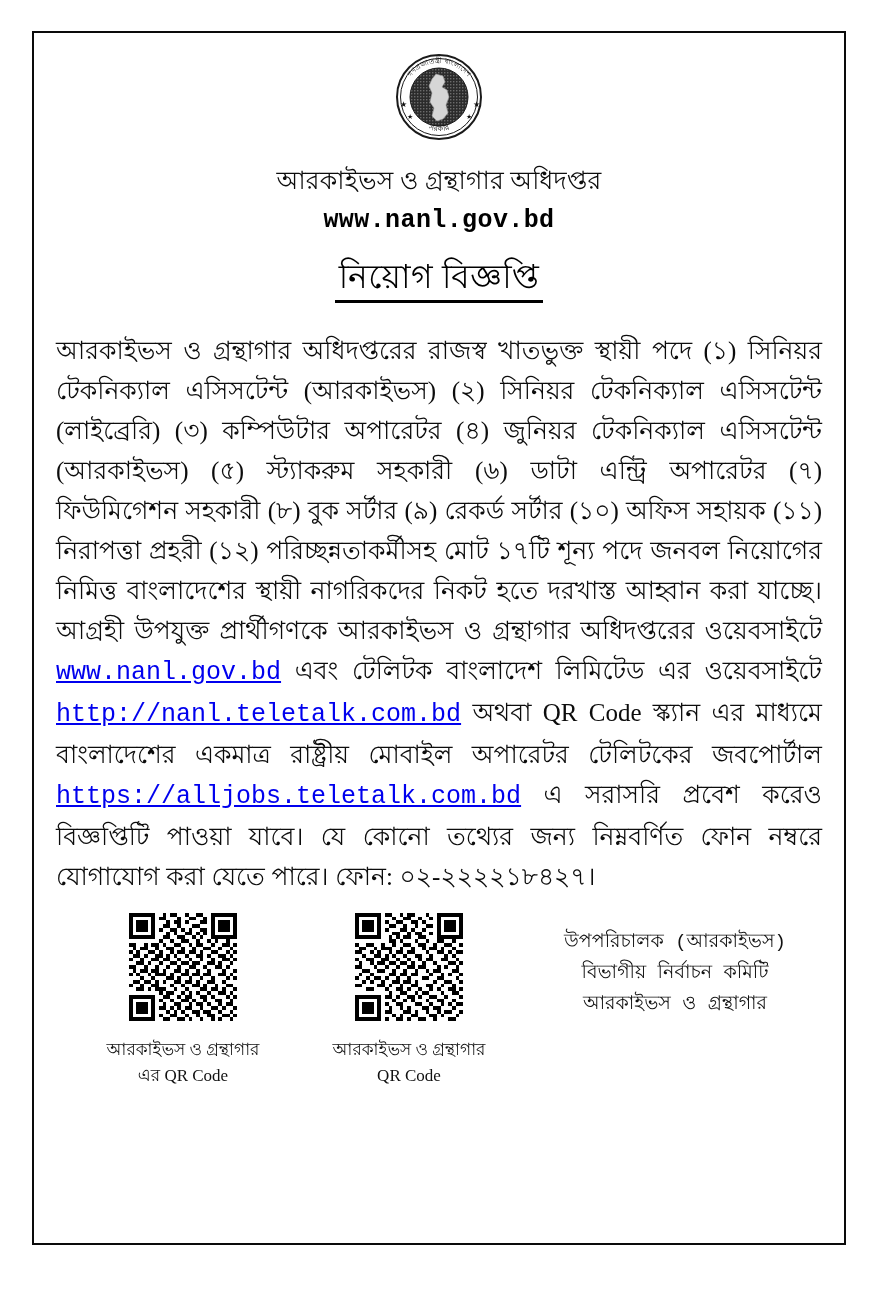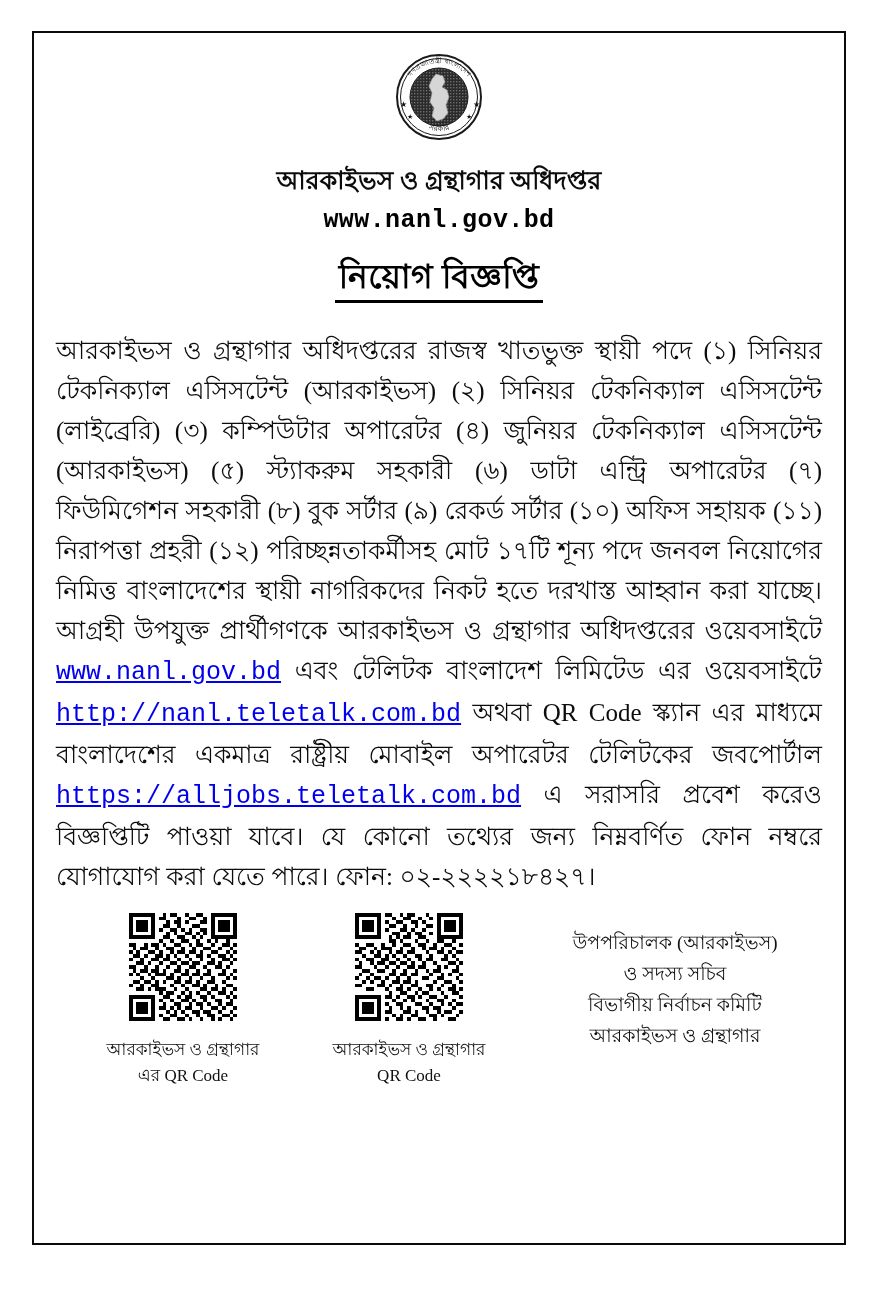--- a/index.html
+++ b/index.html
@@ -46,21 +46,21 @@
 
   
   .org-block {
     text-align: center;
     margin-top: 14px;
   }
   .org-line {
     font-family: "Liberation Serif", "DejaVu Serif", serif;
     font-size: 25px;
     line-height: 36px;
-    font-weight: 700;
+    font-weight: 400;
     letter-spacing: 0.2px;
     color: #0c0c0c;
   }
   .org-url {
     font-family: "Liberation Serif", "DejaVu Serif", serif;
     font-size: 25px;
     line-height: 40px;
     font-weight: bold;
     letter-spacing: 0.4px;
     margin-top: 2px;
@@ -68,21 +68,21 @@
 
   
   .title-wrap {
     text-align: center;
     margin-top: 16px;
     margin-bottom: 14px;
   }
   .doc-title {
     display: inline-block;
     font-size: 33px;
-    font-weight: bold;
+    font-weight: normal;
     line-height: 40px;
     letter-spacing: 0.5px;
     border-bottom: 3px solid #000;
     padding: 0 4px 3px 4px;
     color: #000;
   }
 
   
   .body-text {
     margin-top: 28px;
@@ -136,21 +136,21 @@
 
   .sign-col {
     flex: 1;
     margin-left: 30px;
     padding-top: 14px;
     text-align: center;
     font-size: 19px;
     line-height: 31px;
     color: #111;
   }
-  .sign-col div { white-space: nowrap; }
+  .sign-col div { white-space: nowrap; font-family: Liberation Mono, monospace; }
 </style>
 </head>
 <body>
 
 <div id="page">
   <div id="inner">
 
     <div class="emblem-wrap">
       <div class="emblem">
         <svg viewBox="0 0 104 104" xmlns="http://www.w3.org/2000/svg">
@@ -682,20 +682,19 @@
           </svg>
         </div>
         <div class="qr-caption">
           <div>আরকাইভস ও গ্রন্থাগার</div>
           <div>QR Code</div>
         </div>
       </div>
 
       <div class="sign-col">
         <div>উপপরিচালক (আরকাইভস)</div>
-        <div>ও সদস্য সচিব</div>
         <div>বিভাগীয় নির্বাচন কমিটি</div>
         <div>আরকাইভস ও গ্রন্থাগার</div>
       </div>
 
     </div>
   </div>
 </div>
 
 </body></html>

